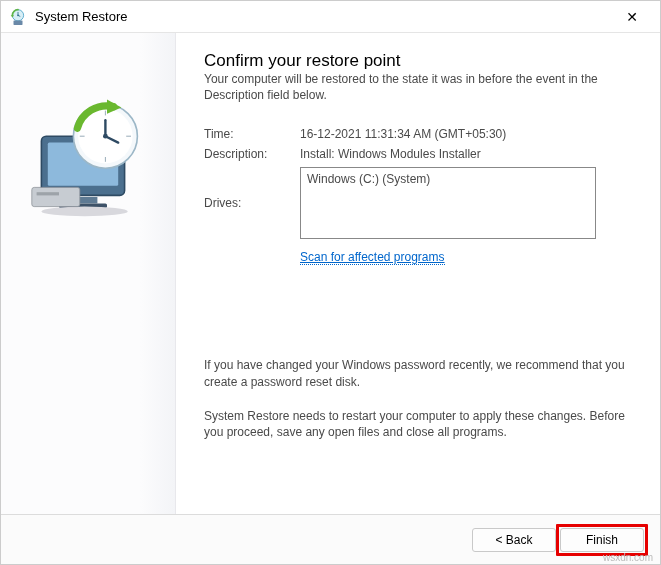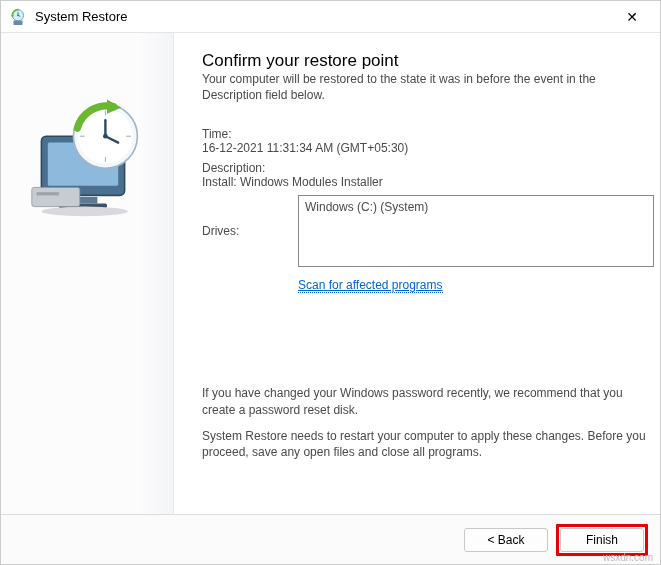--- a/index.html
+++ b/index.html
@@ -85,35 +85,34 @@
       line-height: 1.35;
       margin-bottom: 24px;
     }
     .info-table {
       font-size: 12px;
       color: #4a4a4a;
     }
     .info-row {
       display: flex;
       margin-bottom: 6px;
-      flex-direction: column;
     }
     .info-label {
       width: 96px;
       flex-shrink: 0;
     }
     .info-value {
       flex: 1;
     }
     .drives-row {
       display: flex;
       align-items: center;
     }
     .drives-box {
-      width: 356px;
+      width: 296px;
       height: 72px;
       border: 1px solid #888;
       padding: 4px 6px;
       font-size: 12px;
       color: #4a4a4a;
     }
     .scan-link-wrap {
       margin-left: 96px;
       margin-top: 8px;
     }
@@ -126,31 +125,31 @@
     }
     .note {
       font-size: 12px;
       color: #4a4a4a;
       line-height: 1.35;
     }
     .notes-block {
       margin-top: 92px;
     }
     .notes-block .note + .note {
-      margin-top: 10px;
+      margin-top: 18px;
     }
     .footer {
       height: 50px;
       border-top: 1px solid #dcdcdc;
       background: #fbfbfb;
       display: flex;
       align-items: center;
       justify-content: flex-end;
       padding: 0 12px;
-      gap: 8px;
+      gap: 0;
     }
     .btn {
       padding: 2px 0;
       width: 84px;
       height: 24px;
       font-size: 12px;
       background: #fdfdfd;
       border: 1px solid #c9c9c9;
       border-radius: 3px;
       cursor: pointer;

